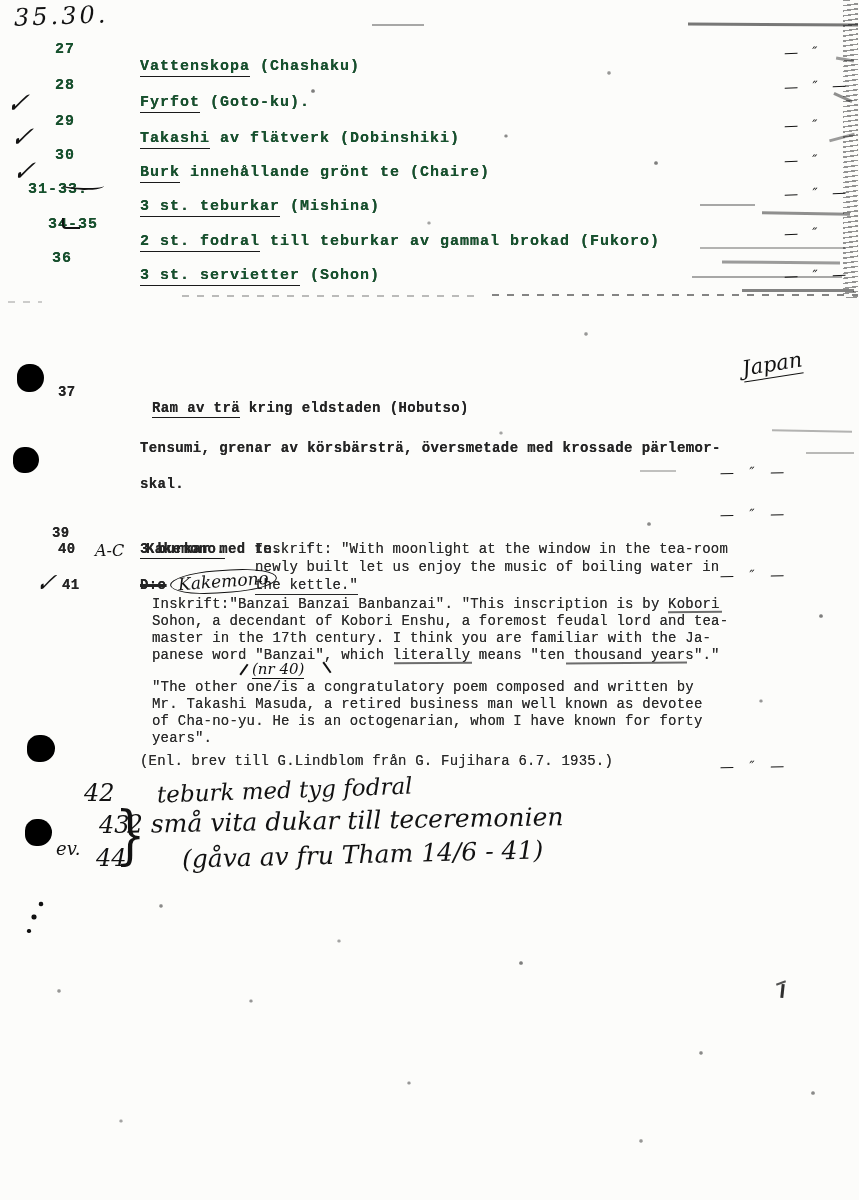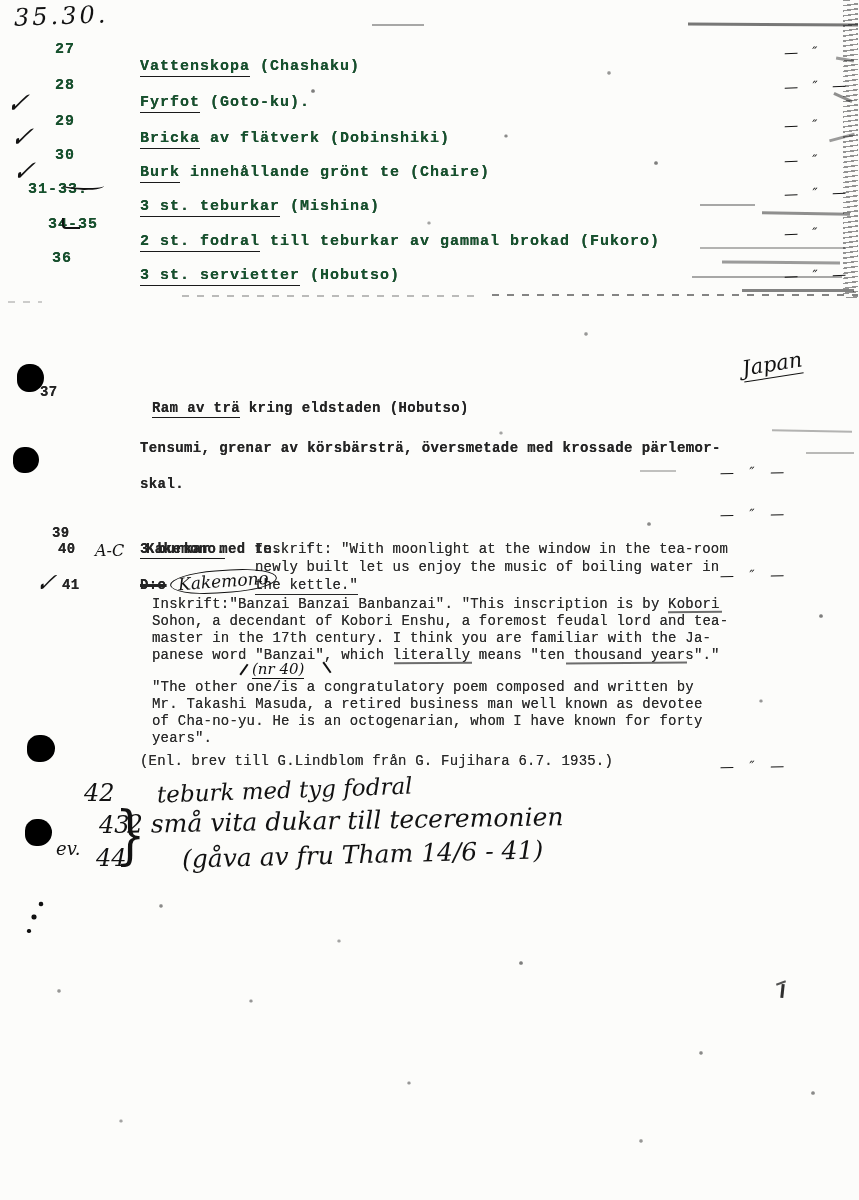--- a/index.html
+++ b/index.html
@@ -48,37 +48,37 @@
   <div class="abs t15" style="left:0;top:24px;width:859px;">
     <span class="abs" style="left:55px;">27</span>
     <span class="abs" style="left:140px;"><span class="u">Vattenskopa</span><span> (Chashaku)</span></span>
   </div>
   <div class="abs t15" style="left:0;top:60px;width:859px;">
     <span class="abs" style="left:55px;">28</span>
     <span class="abs" style="left:140px;"><span class="u">Fyrfot</span><span> (Goto-ku).</span></span>
   </div>
   <div class="abs t15" style="left:0;top:96px;width:859px;">
     <span class="abs" style="left:55px;">29</span>
-    <span class="abs" style="left:140px;"><span class="u">Bricka</span><span> av flätverk (Dobinshiki)</span></span>
+    <span class="abs" style="left:140px;"><span class="u">Takashi</span><span> av flätverk (Dobinshiki)</span></span>
   </div>
   <div class="abs t15" style="left:0;top:130px;width:859px;">
     <span class="abs" style="left:55px;">30</span>
     <span class="abs" style="left:140px;"><span class="u">Burk</span><span> innehållande grönt te (Chaire)</span></span>
   </div>
   <div class="abs t15" style="left:0;top:164px;width:859px;">
     <span class="abs" style="left:28px;">31-33.</span>
     <span class="abs" style="left:140px;"><span class="u">3 st. teburkar</span><span> (Mishina)</span></span>
   </div>
   <div class="abs t15" style="left:0;top:199px;width:859px;">
     <span class="abs" style="left:48px;">34-35</span>
     <span class="abs" style="left:140px;"><span class="u">2 st. fodral</span><span> till teburkar av gammal brokad (Fukoro)</span></span>
   </div>
   <div class="abs t15" style="left:0;top:233px;width:859px;">
     <span class="abs" style="left:52px;">36</span>
-    <span class="abs" style="left:140px;"><span class="u">3 st. servietter</span><span> (Hobutso)</span></span>
+    <span class="abs" style="left:140px;"><span class="u">3 st. servietter</span><span> (Sohon)</span></span>
   </div>
 
   <span class="abs hand check" style="left:7px;top:90px;">✓</span>
   <span class="abs hand check" style="left:11px;top:124px;">✓</span>
   <span class="abs hand check" style="left:13px;top:158px;">✓</span>
 
   <div class="curl"></div>
   <div class="bracket"></div>
 
   <span class="abs hand mmark" style="top:44px;">— ″</span>
@@ -94,21 +94,21 @@
   <div class="dash-seg" style="left:8px;top:301px;width:34px;opacity:.22;"></div>
 
   <div class="abs hand" style="left:742px;top:352px;font-size:21px;transform:rotate(-9deg);border-bottom:1.8px solid #111;padding-bottom:1px;">Japan</div>
 
   <div class="hole" style="left:17px;top:364px;width:27px;height:28px;"></div>
   <div class="hole" style="left:13px;top:447px;width:26px;height:26px;"></div>
   <div class="hole" style="left:27px;top:735px;width:28px;height:27px;"></div>
   <div class="hole" style="left:25px;top:819px;width:27px;height:27px;"></div>
 
   <div class="abs t14" style="left:0;top:368px;width:859px;">
-    <span class="abs" style="left:40px;">37</span>
+    <span class="abs" style="left:58px;">37</span>
     <span class="abs" style="left:140px;margin-left:12px;"><span class="u">Ram av trä</span><span> kring eldstaden (Hobutso)</span></span>
   </div>
   <div class="abs t14" style="left:140px;top:440px;">Tensumi, grenar av körsbärsträ, översmetade med krossade pärlemor-</div>
   <div class="abs t14" style="left:140px;top:476px;">skal.</div>
 
   <div class="abs t14" style="left:0;top:509px;width:716px;">
     <span class="abs" style="left:52px;">39</span>
     <span class="abs" style="left:140px;"><span class="u">3 burkar</span><span> med te.</span></span>
   </div>
 

